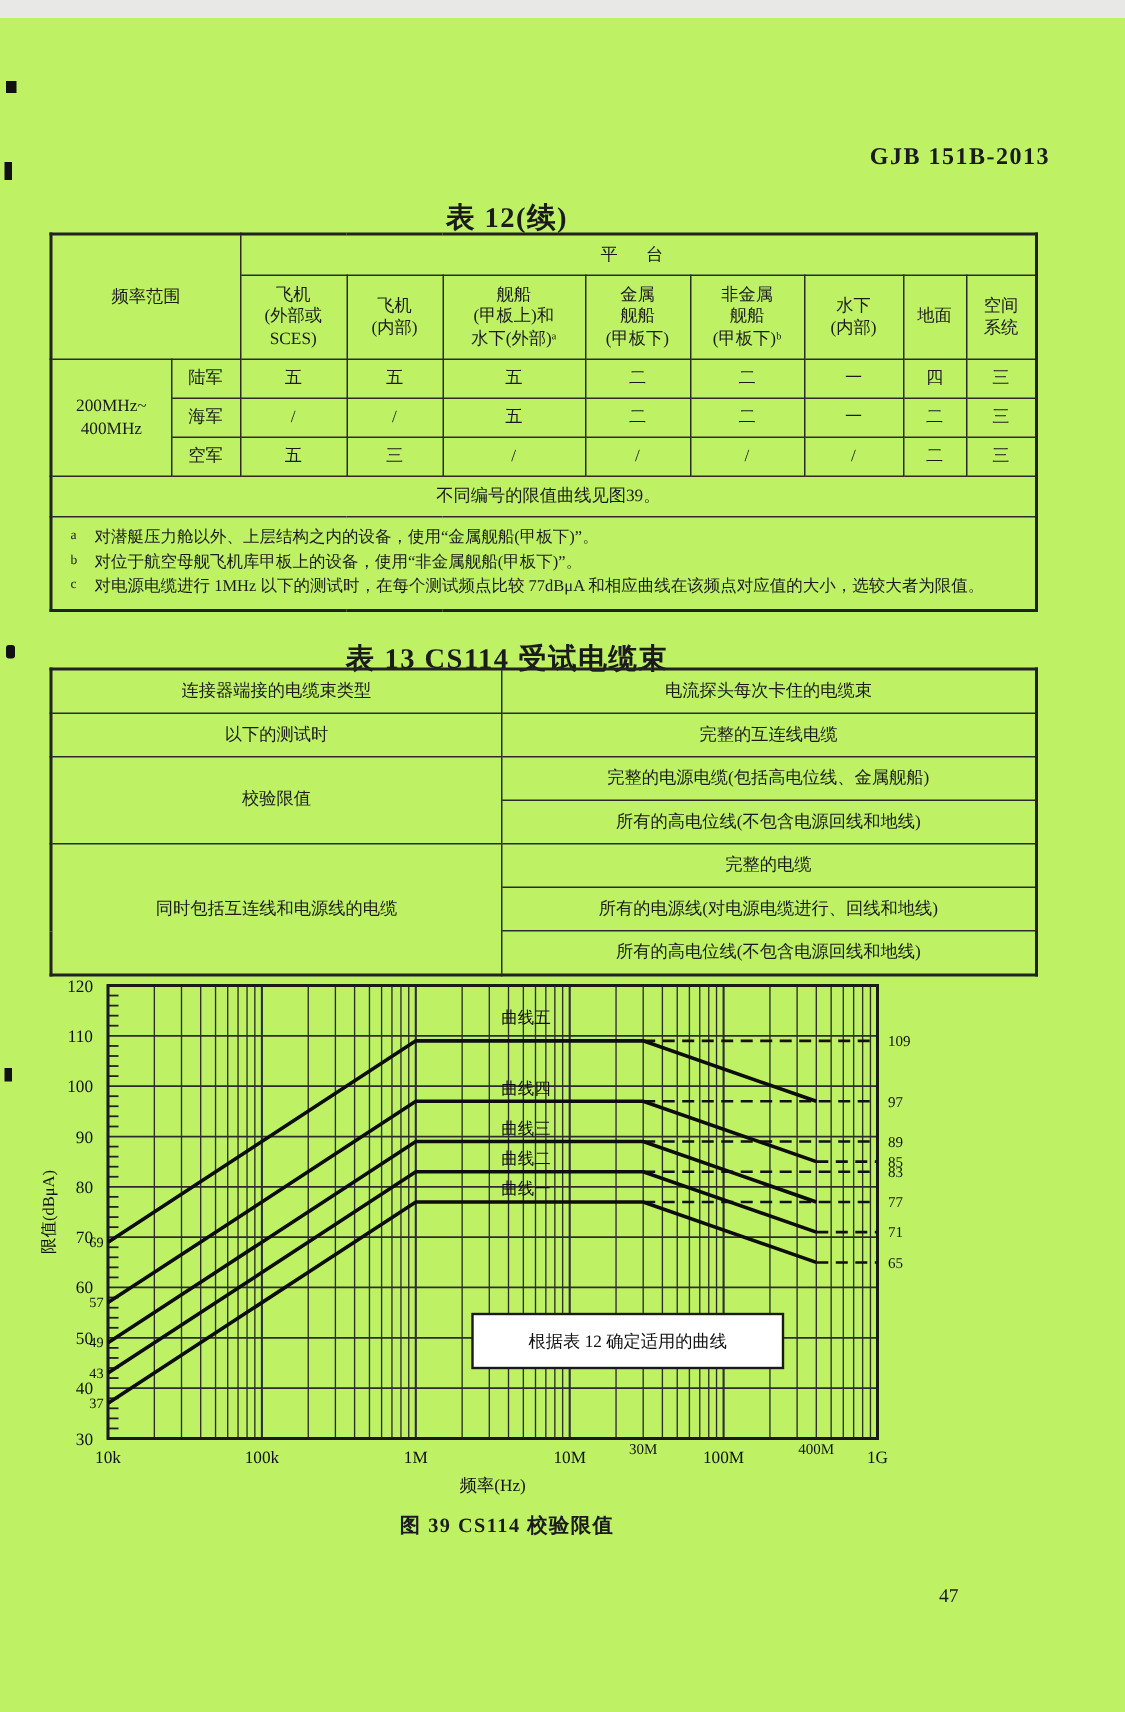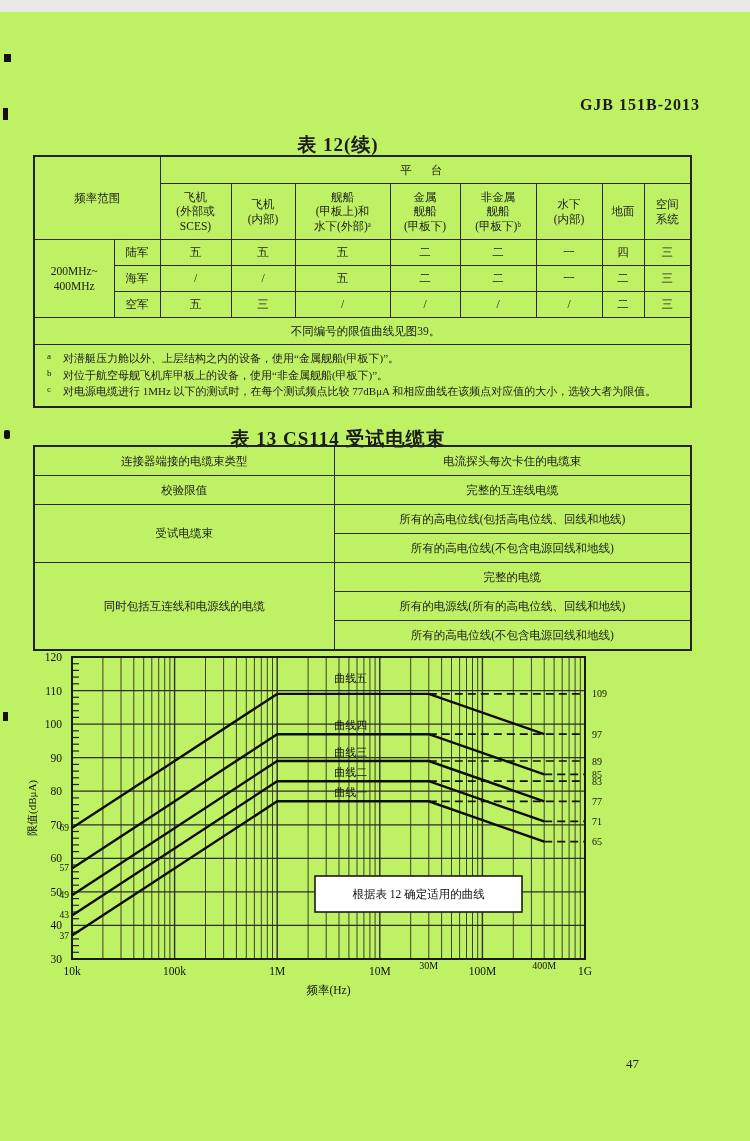--- a/index.html
+++ b/index.html
@@ -163,36 +163,36 @@
         <col style="width:357px">
       </colgroup>
     <thead>
       <tr>
         <th>连接器端接的电缆束类型</th>
         <th>电流探头每次卡住的电缆束</th>
       </tr>
     </thead>
     <tbody id="t13-body">
         <tr>
-          <td rowspan="1">校验限值</td>
+          <td rowspan="1">以下的测试时</td>
           <td>完整的互连线电缆</td>
         </tr>
         <tr>
-          <td rowspan="2">受试电缆束</td>
-          <td>所有的高电位线(包括高电位线、回线和地线)</td>
+          <td rowspan="2">校验限值</td>
+          <td>完整的电源电缆(包括高电位线、金属舰船)</td>
         </tr>
         <tr>
           <td>所有的高电位线(不包含电源回线和地线)</td>
         </tr>
         <tr>
           <td rowspan="3">同时包括互连线和电源线的电缆</td>
           <td>完整的电缆</td>
         </tr>
         <tr>
-          <td>所有的电源线(所有的高电位线、回线和地线)</td>
+          <td>所有的电源线(对电源电缆进行、回线和地线)</td>
         </tr>
         <tr>
           <td>所有的高电位线(不包含电源回线和地线)</td>
         </tr>
       </tbody>
   </table>
 
   <div class="chart-wrap">
     <svg id="chart" width="750" height="362" viewBox="0 0 750 362">
         <g>
@@ -346,16 +346,17 @@
           <text x="36" y="168.0" font-size="11" text-anchor="middle" fill="#111" transform="rotate(-90 36 168.0)">限值(dBμA)</text>
           <text x="328.5" y="354" font-size="11.5" text-anchor="middle" fill="#111">频率(Hz)</text>
         </g>
         <g>
           <rect x="315" y="236" width="207" height="36" fill="#ffffff" stroke="#1a1a1a" stroke-width="1.6"></rect>
           <text x="418.5" y="258" font-size="11.5" text-anchor="middle" fill="#111">根据表 12 确定适用的曲线</text>
         </g>
       </svg>
   </div>
 
+  <div class="chart-caption">图 39  CS114 校验限值</div>
 
   <div class="page-number">47</div>
 
 </div>
 
 </body></html>

